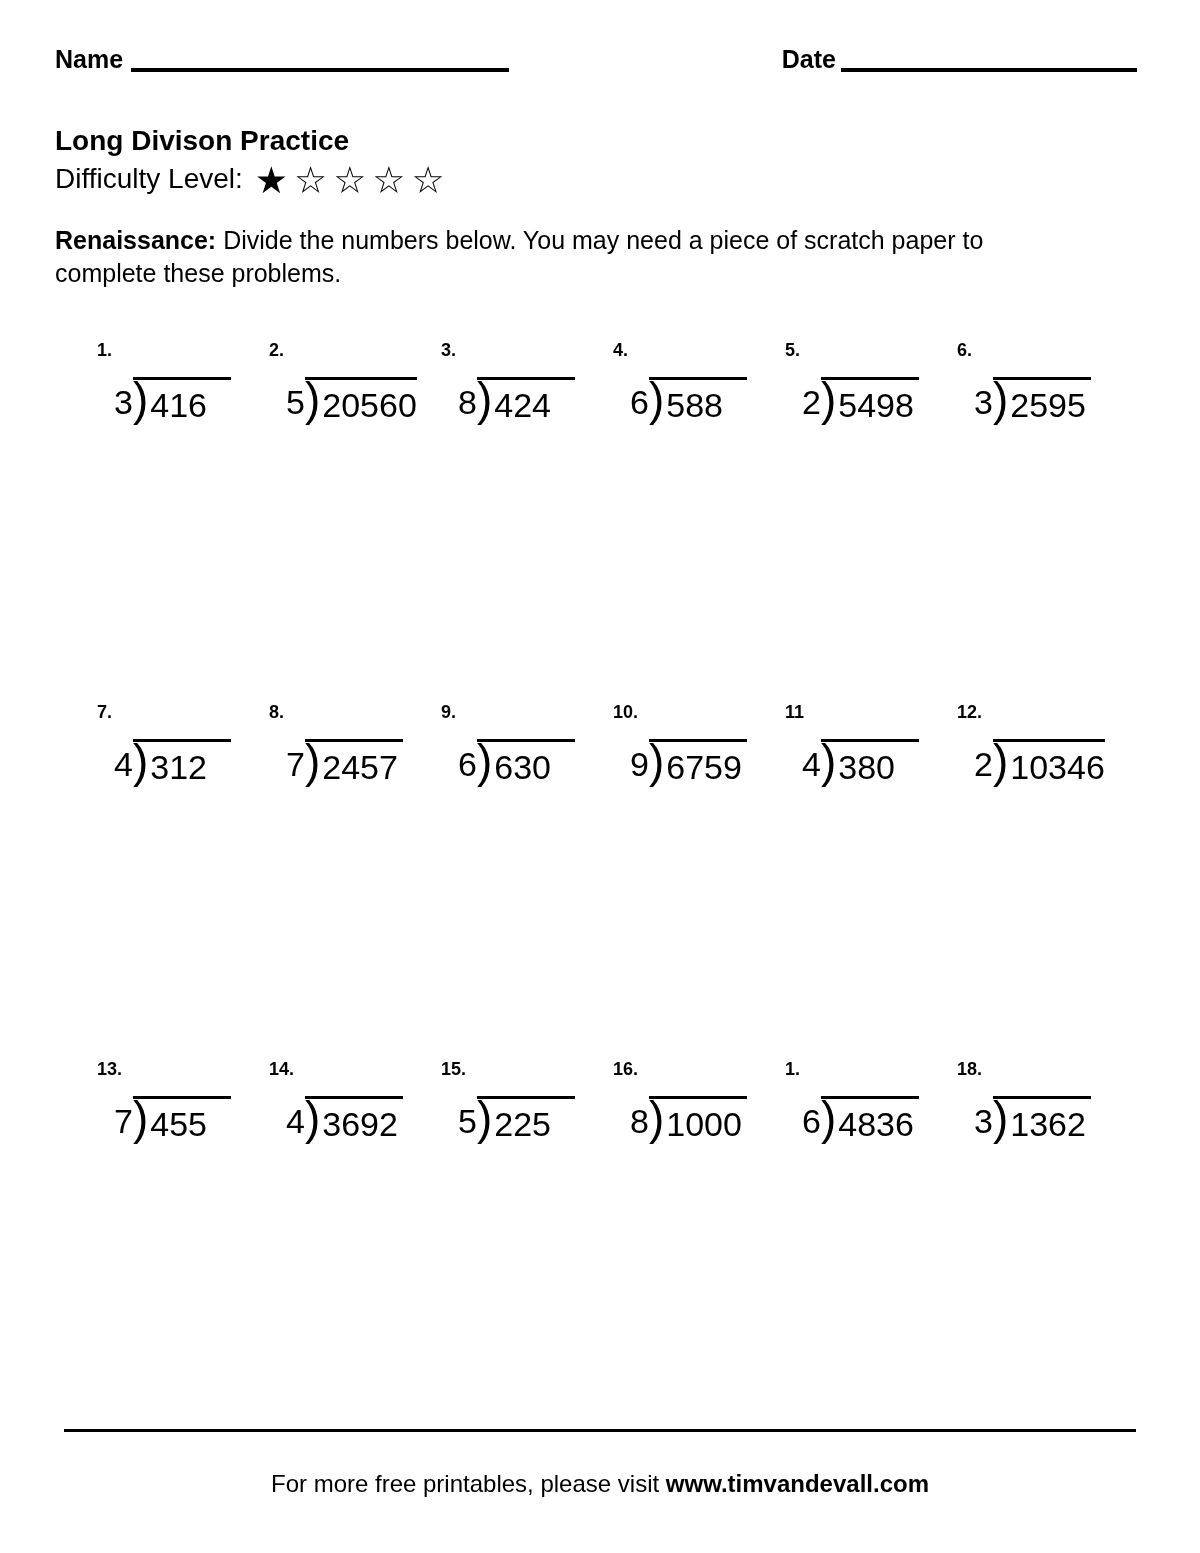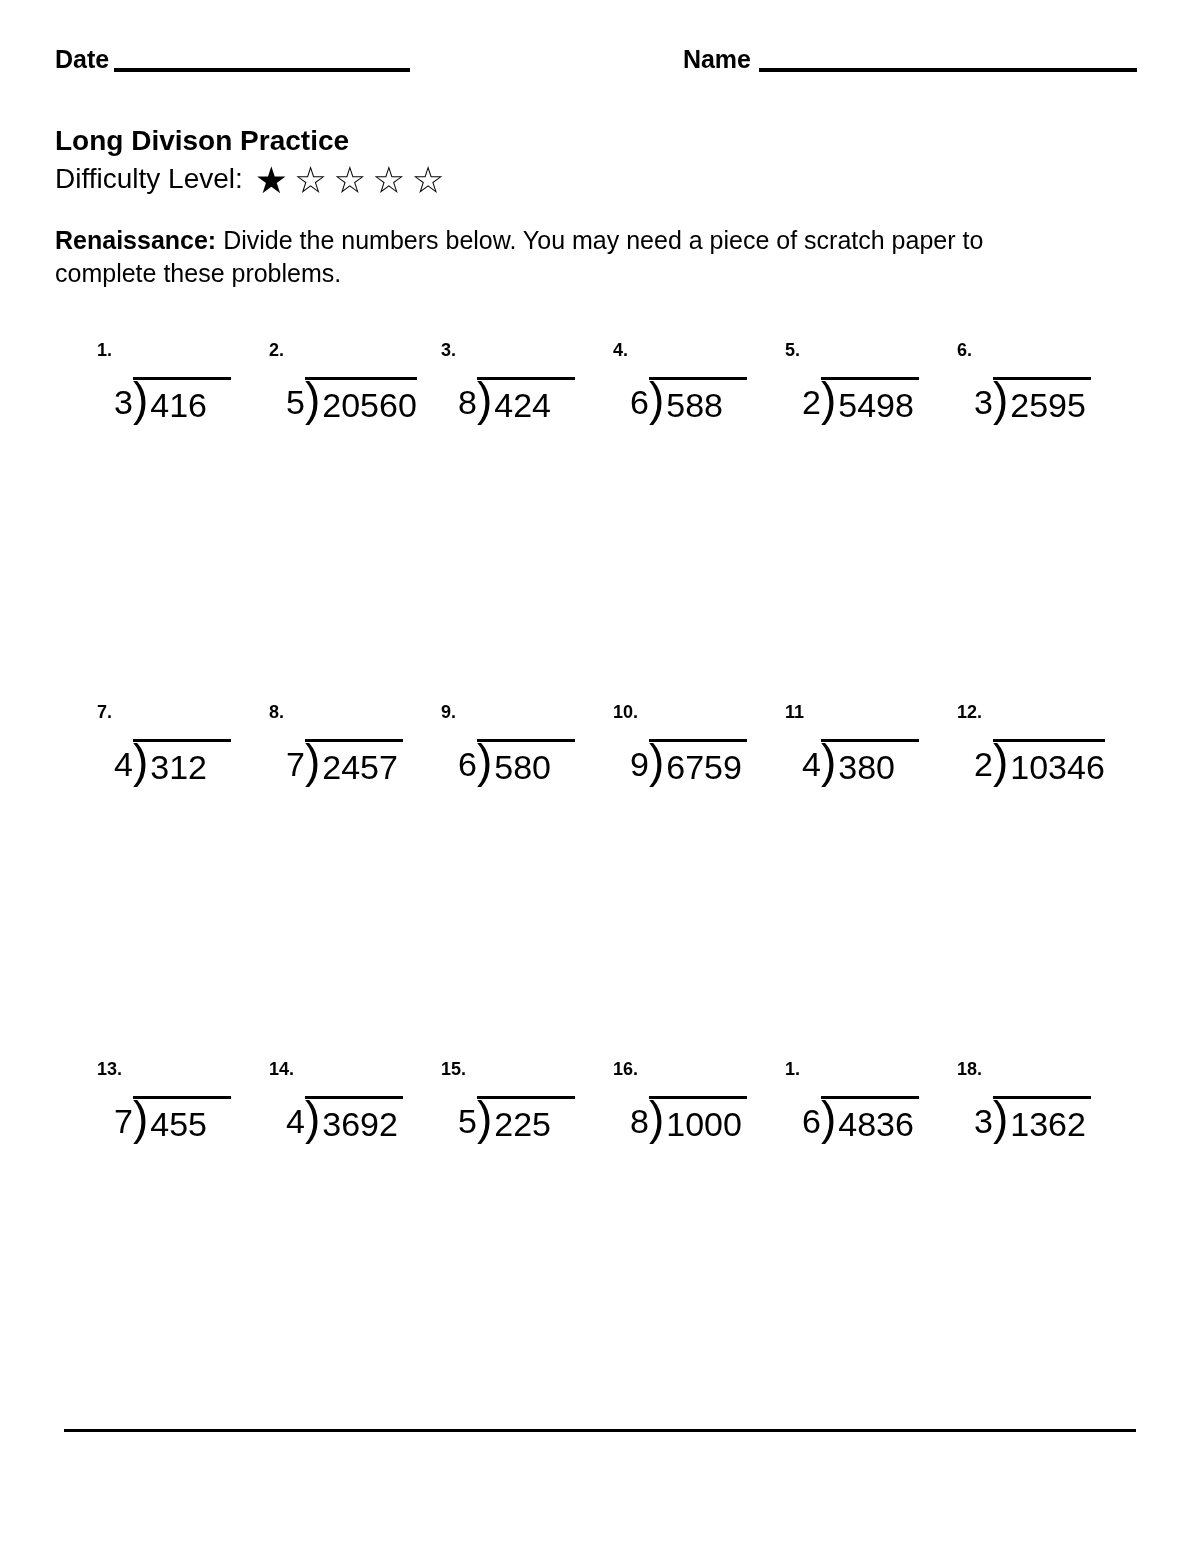--- a/index.html
+++ b/index.html
@@ -56,26 +56,26 @@
   .footer-line1 { font-size:24px; line-height:31px; }
   .footer-line2 { font-size:21px; line-height:28px; }
 </style>
 </head>
 <body>
 
 <div class="page">
 
   <div class="header">
     <div class="field">
+      <span class="field-label">Name</span>
+      <span class="blank name-blank"></span>
+    </div>
+    <div class="field">
       <span class="field-label">Date</span>
       <span class="blank date-blank"></span>
-    </div>
-    <div class="field">
-      <span class="field-label">Name</span>
-      <span class="blank name-blank"></span>
     </div>
   </div>
 
   <div class="title">Long Divison Practice</div>
 
   <div class="difficulty">
     <span>Difficulty Level:</span>
     <span class="stars"><span>★</span><span>☆</span><span>☆</span><span>☆</span><span>☆</span></span>
   </div>
 
@@ -174,21 +174,21 @@
             </span>
           </div>
     </div>
 
     <div class="cell">
       <div class="pnum">9.</div>
       <div class="expr">
             <span class="divisor">6</span>
             <span class="quot">
               <span class="paren">)</span>
-              <span class="dividend">580</span>
+              <span class="dividend">630</span>
             </span>
           </div>
     </div>
 
     <div class="cell">
       <div class="pnum">10.</div>
       <div class="expr">
             <span class="divisor">9</span>
             <span class="quot">
               <span class="paren">)</span>
@@ -283,15 +283,18 @@
               <span class="paren">)</span>
               <span class="dividend">1362</span>
             </span>
           </div>
     </div>
   </div>
     </div>
 
   <div class="footer-rule"></div>
   <div class="footer-text">
+    <div class="footer-line1">
+      <span>For more free printables, please visit </span><span class="bold">www.timvandevall.com</span>
+    </div>
   </div>
 
 </div>
 
 </body></html>

